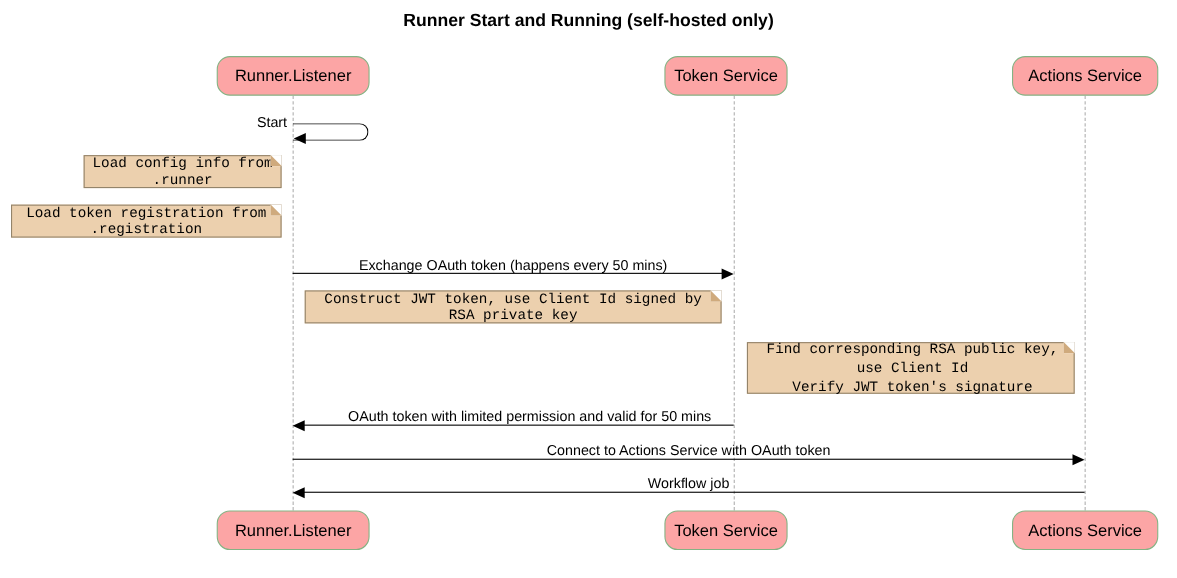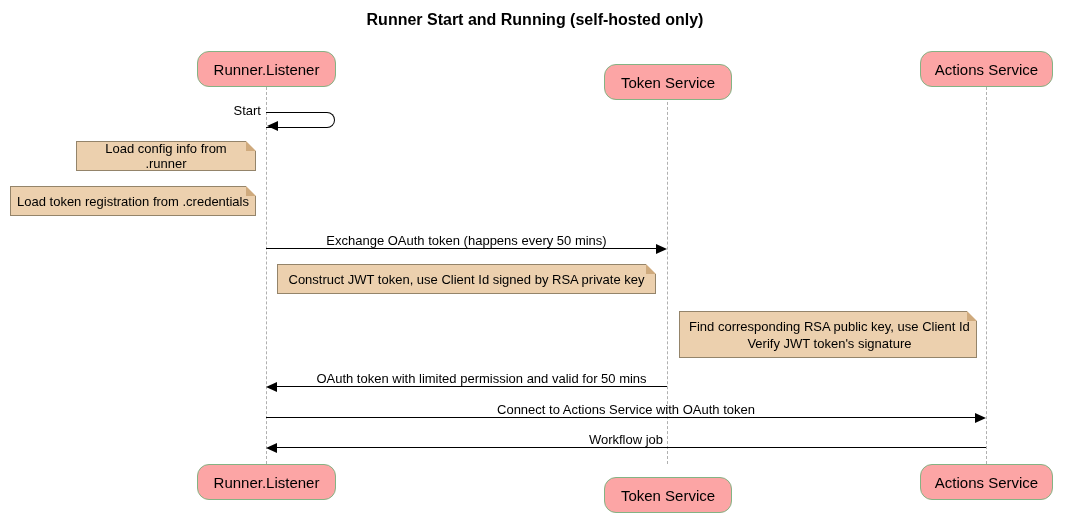--- a/index.html
+++ b/index.html
@@ -19,26 +19,26 @@
   .lifeline.l2{left:667px;}
   .lifeline.l3{left:986px;}
   .actor{
     position:absolute;height:36px;background:#fca5a5;border:1px solid #84b384;
     border-radius:12px;display:flex;align-items:center;justify-content:center;
     font-size:15px;box-sizing:border-box;
   }
   .actor.top{top:51px;}
   .actor.bottom{top:464px;}
   .actor.a1{left:197px;width:139px;}
-  .actor.a2{left:604px;width:128px;margin-top:13px;}
+  .actor.a2{left:604px;width:112px;}
   .actor.a3{left:920px;width:133px;}
   .note{
     position:absolute;background:#ecd0ae;border:1px solid #94846a;
     font-size:13px;box-sizing:border-box;display:flex;align-items:center;
-    justify-content:center;text-align:center;padding:2px 6px;
+    justify-content:center;text-align:center;padding:2px 6px;font-family:Liberation Mono, monospace;
   }
   .note .fold{
     position:absolute;top:-1px;right:-1px;width:0;height:0;
     border-top:10px solid #ffffff;border-left:10px solid #cfaa7d;
   }
   .note.n1{left:76px;top:141px;width:180px;height:30px;}
   .note.n2{left:10px;top:186px;width:246px;height:30px;}
   .note.n3{left:277px;top:264px;width:379px;height:30px;}
   .note.n4{
     left:679px;top:311px;width:298px;height:47px;
@@ -87,21 +87,21 @@
   <div class="self-loop"></div>
   <div class="arrowhead left" style="left:267px;top:121px;"></div>
 
   <div class="note n1">
     <span class="fold"></span>
     <span>Load config info from .runner</span>
   </div>
 
   <div class="note n2">
     <span class="fold"></span>
-    <span>Load token registration from .credentials</span>
+    <span>Load token registration from .registration</span>
   </div>
 
   <div class="msg-label" style="left:266px;top:233px;width:401px;">Exchange OAuth token (happens every 50 mins)</div>
   <div class="msg-line" style="left:266px;top:248px;width:392px;"></div>
   <div class="arrowhead right" style="left:656px;top:244px;"></div>
 
   <div class="note n3">
     <span class="fold"></span>
     <span>Construct JWT token, use Client Id signed by RSA private key</span>
   </div>

